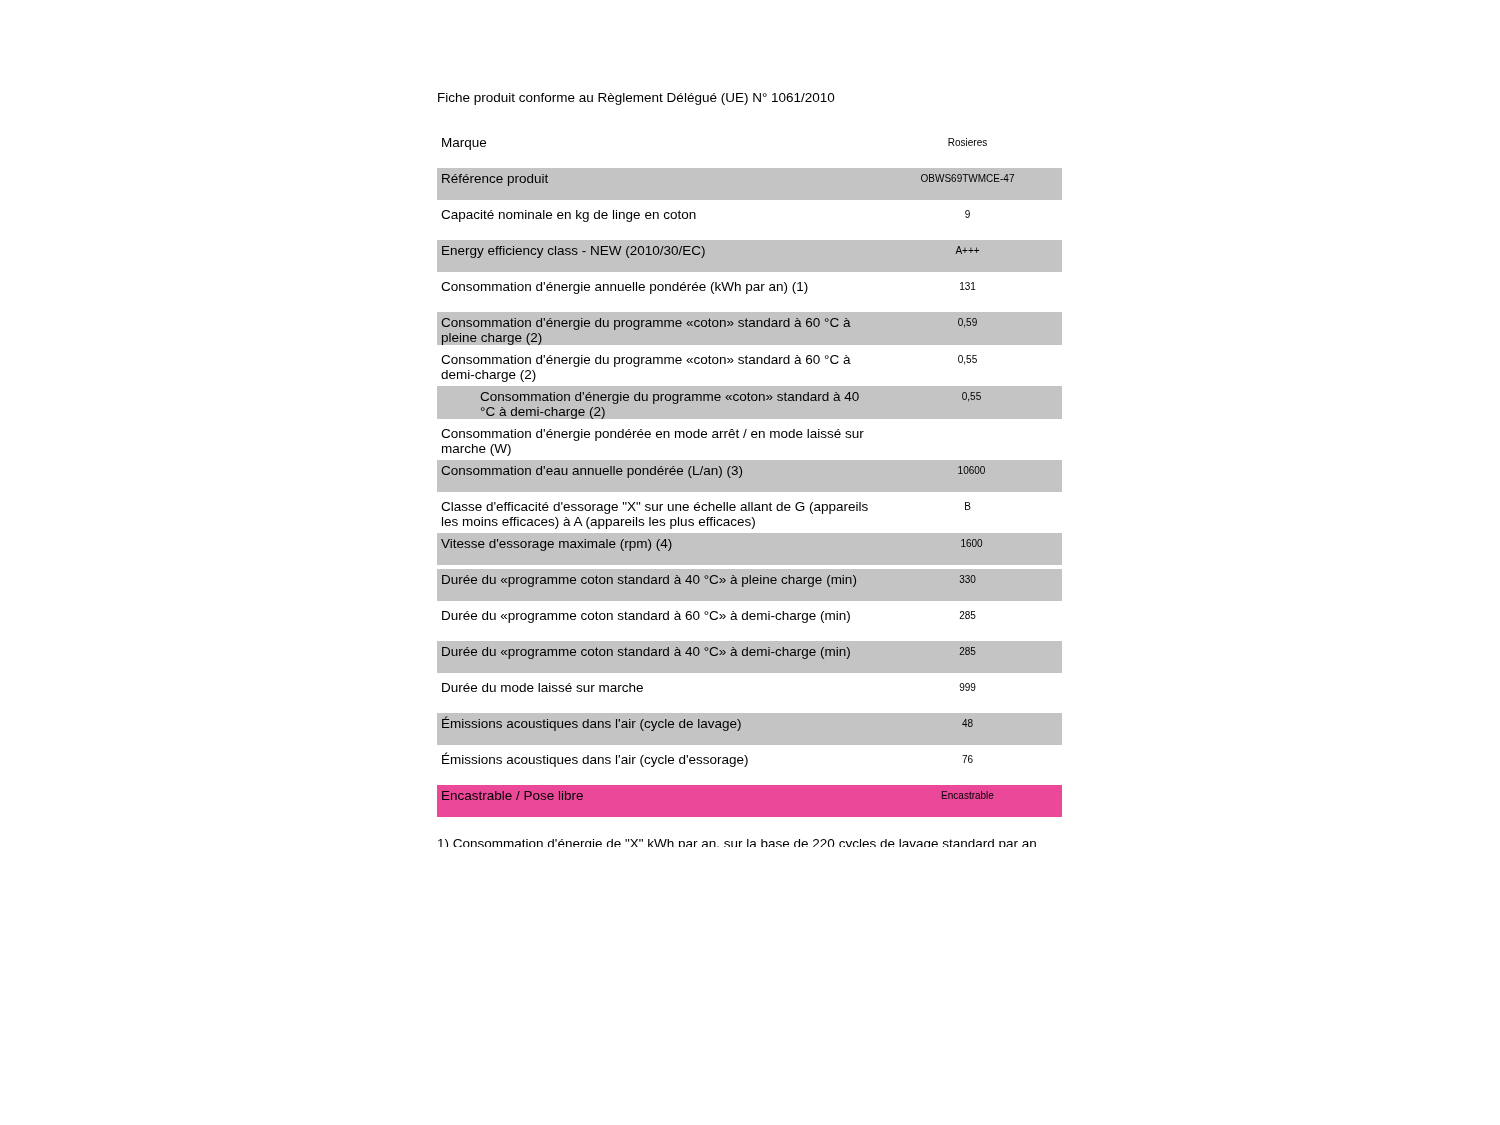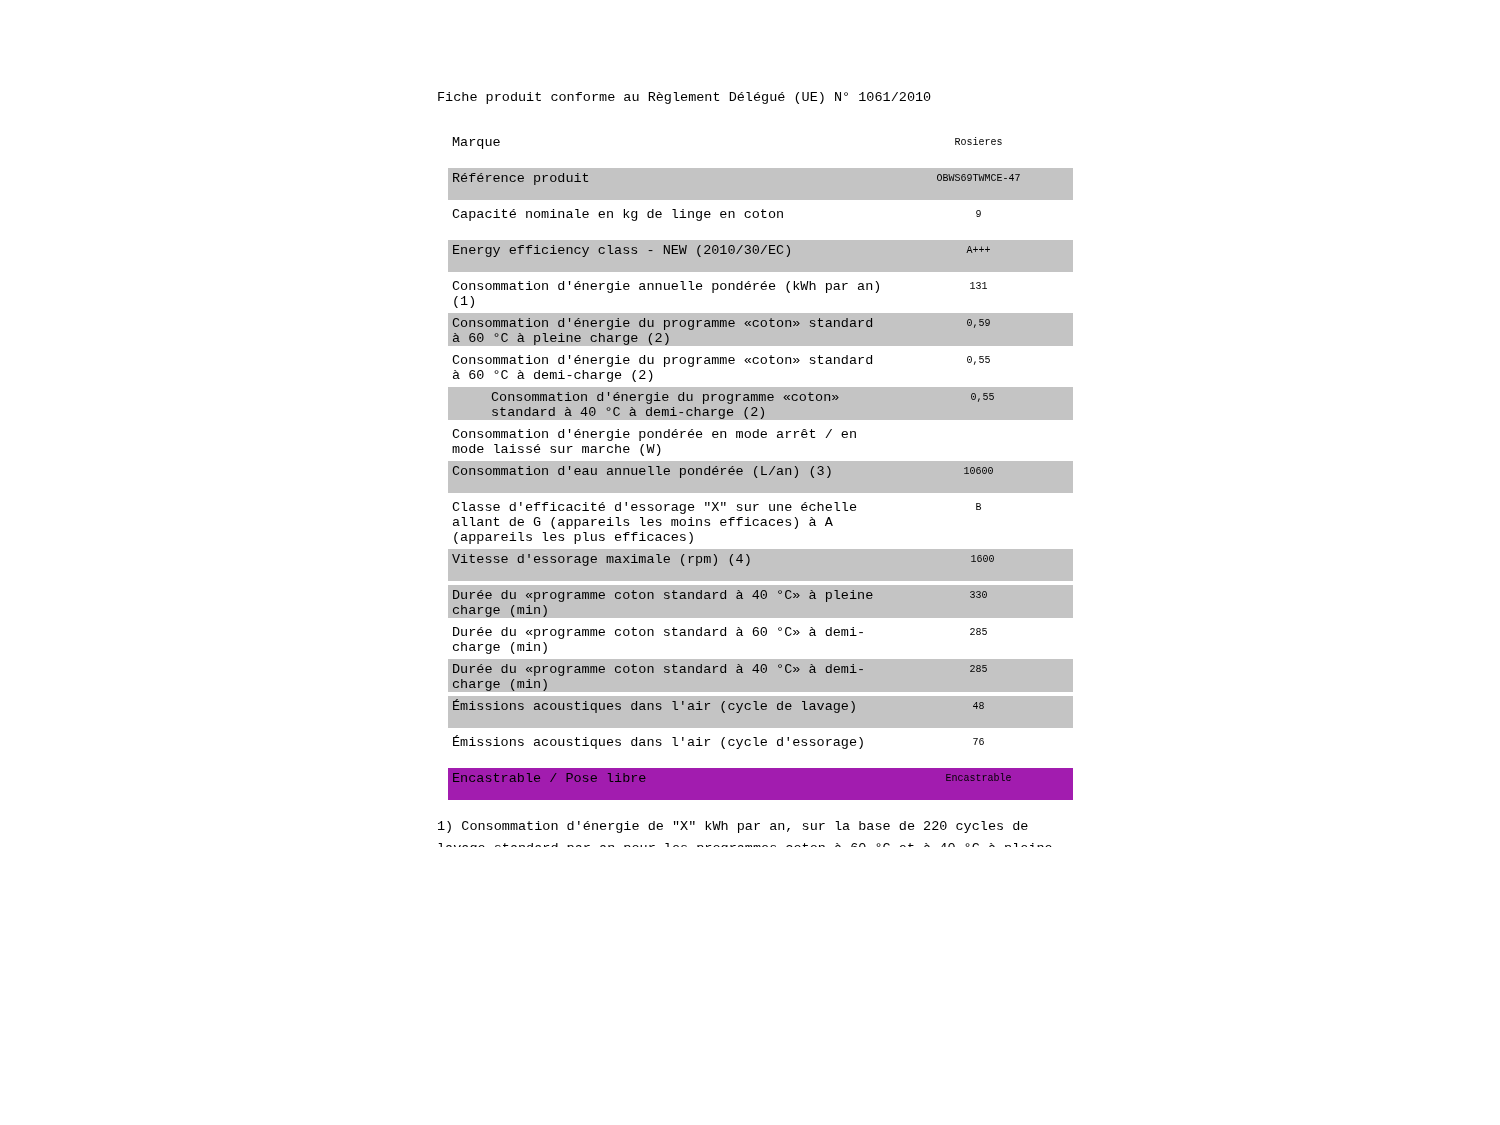--- a/index.html
+++ b/index.html
@@ -2,38 +2,38 @@
 <html><head>
 <meta charset="utf-8">
 <style>
   * { margin: 0; padding: 0; box-sizing: border-box; }
   html, body { background: #ffffff; }
   .page {
     position: relative;
     width: 1500px;
     height: 847px;
     background: #ffffff;
-    font-family: Liberation Mono, monospace;
+    font-family: Liberation Sans, sans-serif;
     color: #000000;
     overflow: hidden;
     border-radius: 31px;
   }
   .content {
     position: absolute;
     left: 437px;
     top: 90px;
     width: 625px;
   }
   .doc-title {
     font-size: 13.5px;
     line-height: 16px;
     margin-bottom: 26px;
     white-space: nowrap;
   }
-  .product-table { width: 100%; margin-left: 11px; }
+  .product-table { width: 100%; }
   .row {
     display: flex;
     align-items: flex-start;
     min-height: 32px;
     margin-bottom: 4px;
     padding-top: 3px;
   }
   .row-label {
     flex: 1 1 auto;
     width: 440px;
@@ -95,21 +95,21 @@
     <div class="row-value">0,55</div>
   </div>
         <div class="row" style="background: rgb(196, 196, 196); padding-left: 39px;">
     <div class="row-label">Consommation d'énergie du programme «coton» standard à 40 °C à demi-charge (2)</div>
     <div class="row-value">0,55</div>
   </div>
         <div class="row">
     <div class="row-label">Consommation d'énergie pondérée en mode arrêt / en mode laissé sur marche (W)</div>
     <div class="row-value"></div>
   </div>
-        <div class="row" style="background: rgb(196, 196, 196);">
+        <div class="row" style="background: rgb(196, 196, 196); justify-content: space-between;">
     <div class="row-label">Consommation d'eau annuelle pondérée (L/an) (3)</div>
     <div class="row-value">10600</div>
   </div>
         <div class="row">
     <div class="row-label">Classe d'efficacité d'essorage "X" sur une échelle allant de G (appareils les moins efficaces) à A (appareils les plus efficaces)</div>
     <div class="row-value">B</div>
   </div>
         <div class="row" style="background: rgb(196, 196, 196); gap: 14px;">
     <div class="row-label">Vitesse d'essorage maximale (rpm) (4)</div>
     <div class="row-value">1600</div>
@@ -119,29 +119,33 @@
     <div class="row-value">330</div>
   </div>
         <div class="row">
     <div class="row-label">Durée du «programme coton standard à 60 °C» à demi-charge (min)</div>
     <div class="row-value">285</div>
   </div>
         <div class="row" style="background: rgb(196, 196, 196);">
     <div class="row-label">Durée du «programme coton standard à 40 °C» à demi-charge (min)</div>
     <div class="row-value">285</div>
   </div>
+        <div class="row">
+    <div class="row-label">Durée du mode laissé sur marche</div>
+    <div class="row-value">999</div>
+  </div>
         <div class="row" style="background: rgb(196, 196, 196);">
     <div class="row-label">Émissions acoustiques dans l'air (cycle de lavage)</div>
     <div class="row-value">48</div>
   </div>
         <div class="row">
     <div class="row-label">Émissions acoustiques dans l'air (cycle d'essorage)</div>
     <div class="row-value">76</div>
   </div>
-        <div class="row" style="background: #a21caf;">
+        <div class="row" style="background: #ec4899;">
     <div class="row-label">Encastrable / Pose libre</div>
     <div class="row-value">Encastrable</div>
   </div>
       </div>
 
     <div class="footnotes">1) Consommation d'énergie de "X" kWh par an, sur la base de 220 cycles de lavage standard par an pour les programmes coton à 60 °C et à 40 °C à pleine charge et à demi-charge, et de la consommation des modes à faible puissance. La consommation réelle d'énergie dépend des conditions d'utilisation de l'appareil.\n2)Le programme «coton» standard à 60 °C et le programme «coton» standard à 40 °C sont les programmes de lavage standard auxquels se rapportent les informations qui figurent sur l'étiquette et sur la fiche, que ces programmes conviennent pour nettoyer du linge en coton normalement sale et qu'il s'agit des programmes les plus efficaces en termes de consommation combinée d'eau et d'énergie.\n3) Consommation d'eau de "X" litres par an, sur la base de 220 cycles de lavage standard par an pour les programmes coton à 60 °C et à</div>
 
   </div>
 </div>
 

